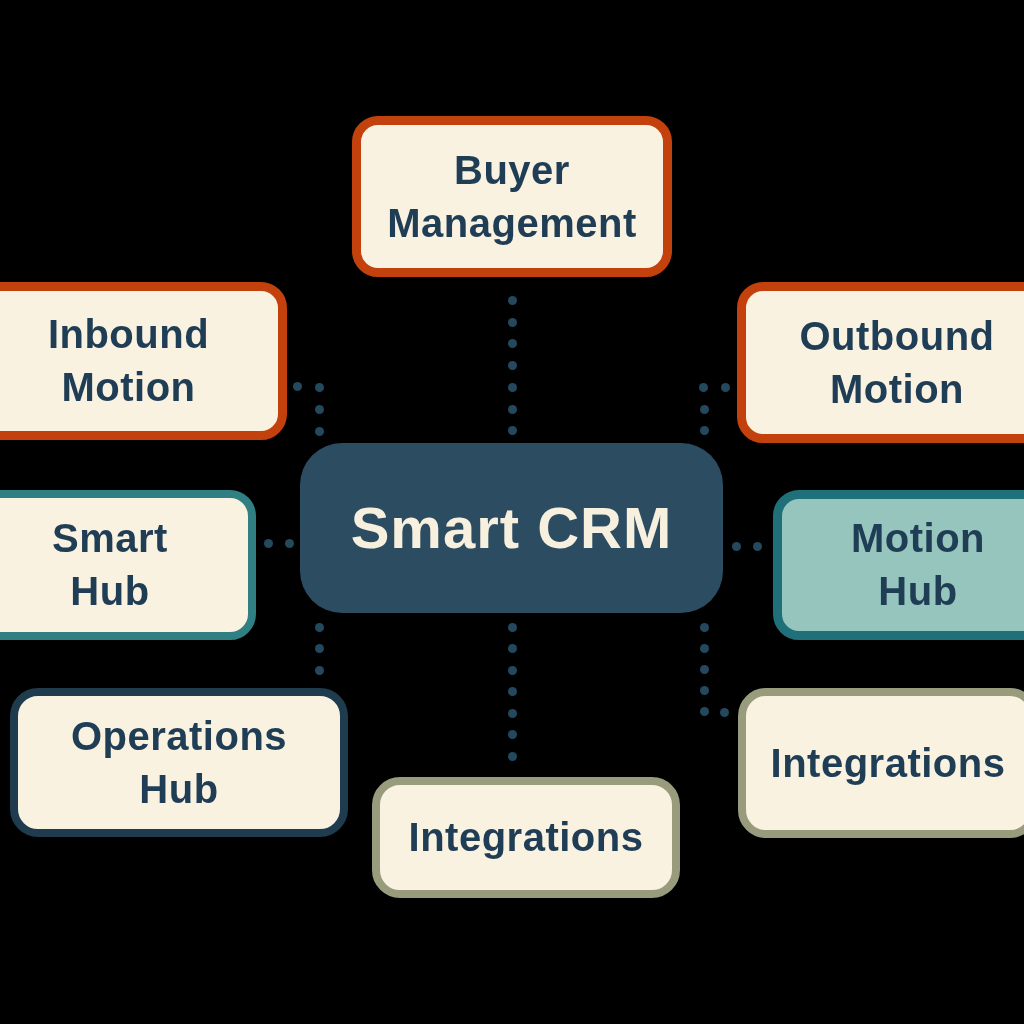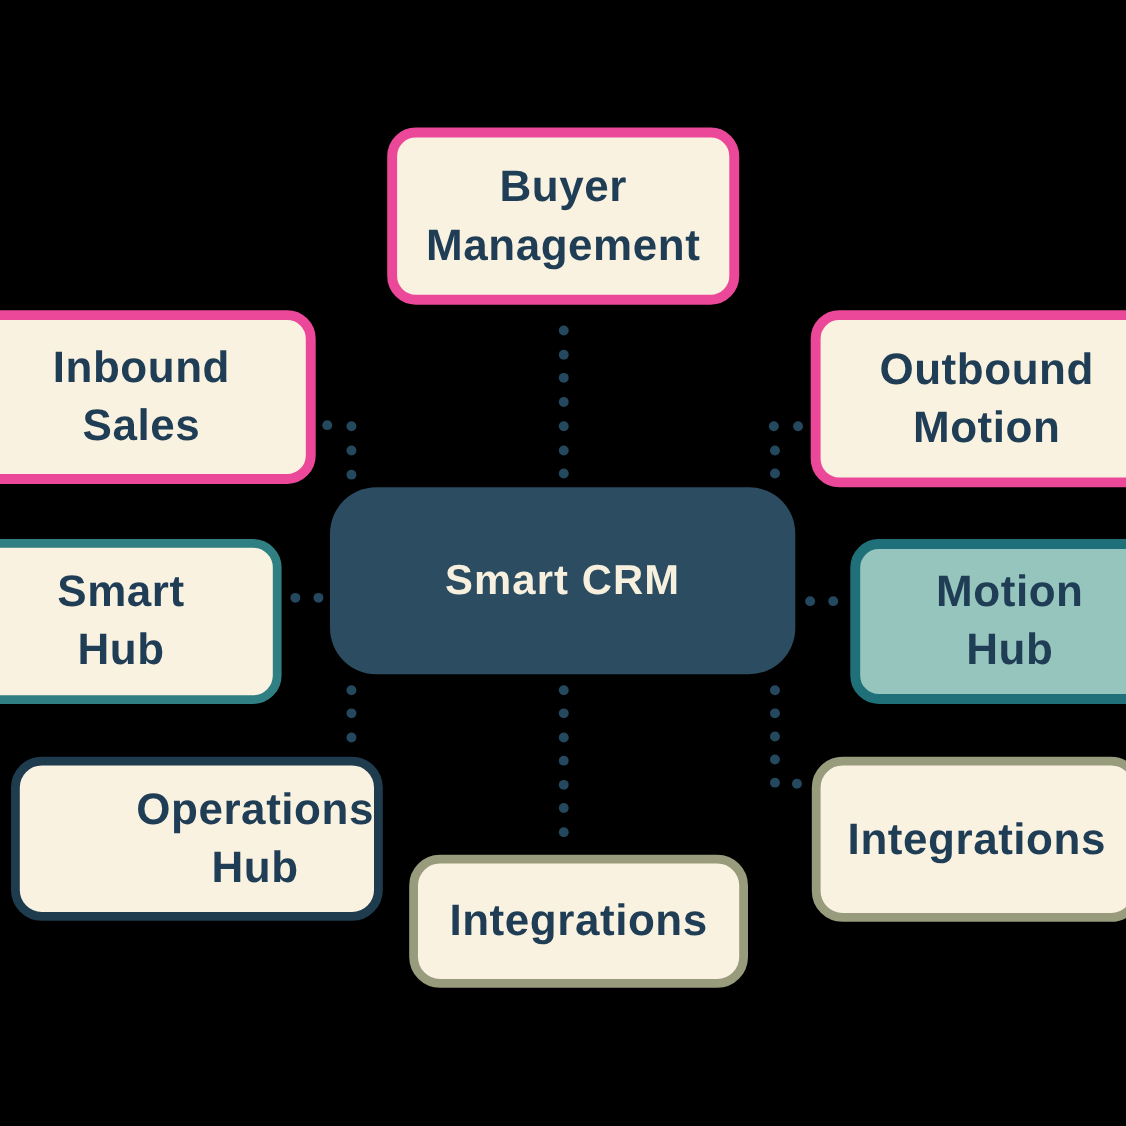--- a/index.html
+++ b/index.html
@@ -26,39 +26,39 @@
     color: #1F3D55;
     font-weight: 700;
     text-align: center;
   }
   .node .label {
     white-space: pre-line;
     line-height: 1.32;
     font-size: 40px;
     letter-spacing: 0.5px;
   }
-  .orange       { border: 9px solid #ec4899; }
+  .orange       { border: 9px solid #c2410c; }
   .teal-border  { border: 8px solid #2F7F83; }
   .navy-border  { border: 8px solid #1F3B4E; border-radius: 28px; }
   .olive-border { border: 8px solid #999B7D; border-radius: 28px; }
   .teal-fill    { background: #96C5BD; border: 9px solid #1F7078; }
   .center-node  { background: #2B4C61; border: none; border-radius: 42px; }
   .center-node .label {
     color: #F8F0DE;
-    font-size: 38px;
+    font-size: 58px;
     white-space: nowrap;
     letter-spacing: 1px;
   }
   
   .pos-buyer      { left: 352px; top: 116px; width: 320px; height: 161px; }
   .pos-inbound    { left: -30px; top: 282px; width: 317px; height: 158px; }
   .pos-outbound   { left: 737px; top: 282px; width: 320px; height: 161px; }
   .pos-sales      { left: -36px; top: 490px; width: 292px; height: 150px; }
   .pos-service    { left: 773px; top: 490px; width: 290px; height: 150px; }
-  .pos-operations { left: 10px;  top: 688px; width: 338px; height: 149px; justify-content: flex-end; }
+  .pos-operations { left: 10px;  top: 688px; width: 338px; height: 149px; }
   .pos-int-bottom { left: 372px; top: 777px; width: 308px; height: 121px; }
   .pos-int-right  { left: 738px; top: 688px; width: 300px; height: 150px; }
   .pos-center     { left: 300px; top: 443px; width: 423px; height: 170px; }
   .dot {
     position: absolute;
     width: 9px;
     height: 9px;
     border-radius: 50%;
     background: #24485D;
   }
@@ -68,21 +68,21 @@
 
 <div id="stage">
 
   <div class="node orange pos-buyer">
     <span class="label">Buyer
 Management</span>
   </div>
 
   <div class="node orange pos-inbound">
     <span class="label">Inbound
-Sales</span>
+Motion</span>
   </div>
 
   <div class="node orange pos-outbound">
     <span class="label">Outbound
 Motion</span>
   </div>
 
   <div class="node teal-border pos-sales">
     <span class="label">Smart
 Hub</span>

